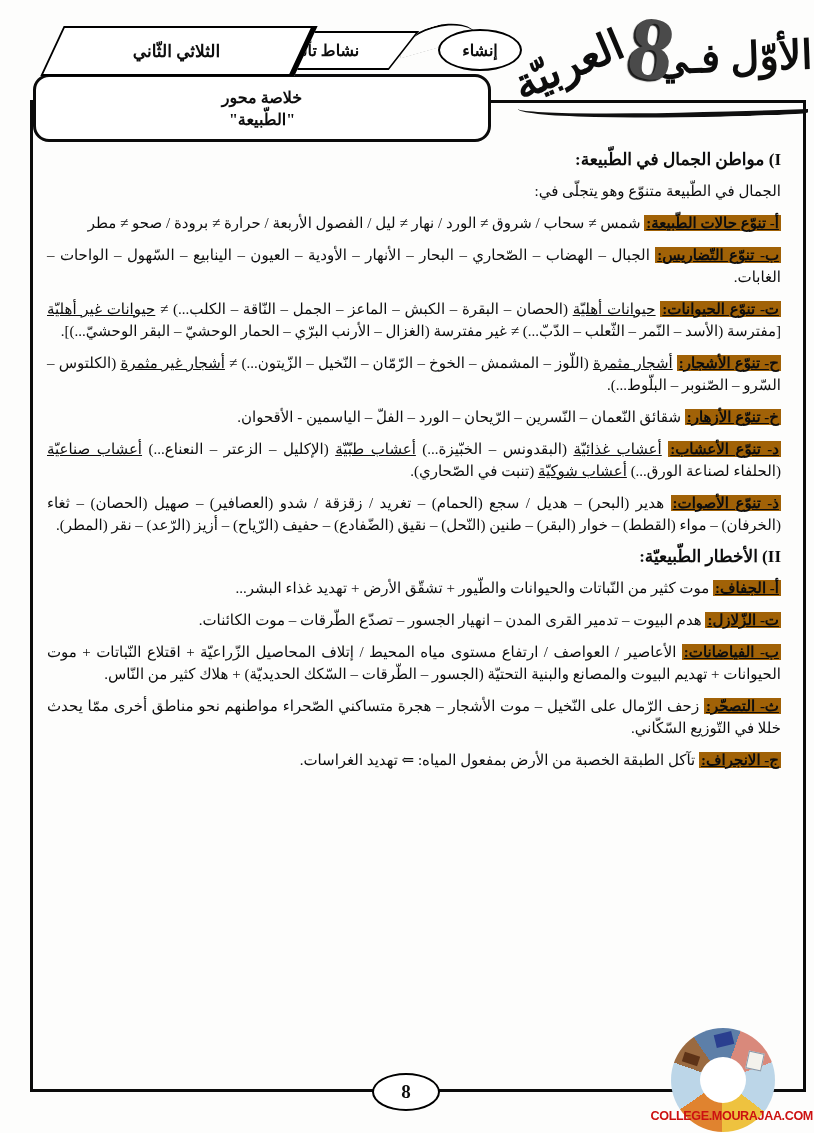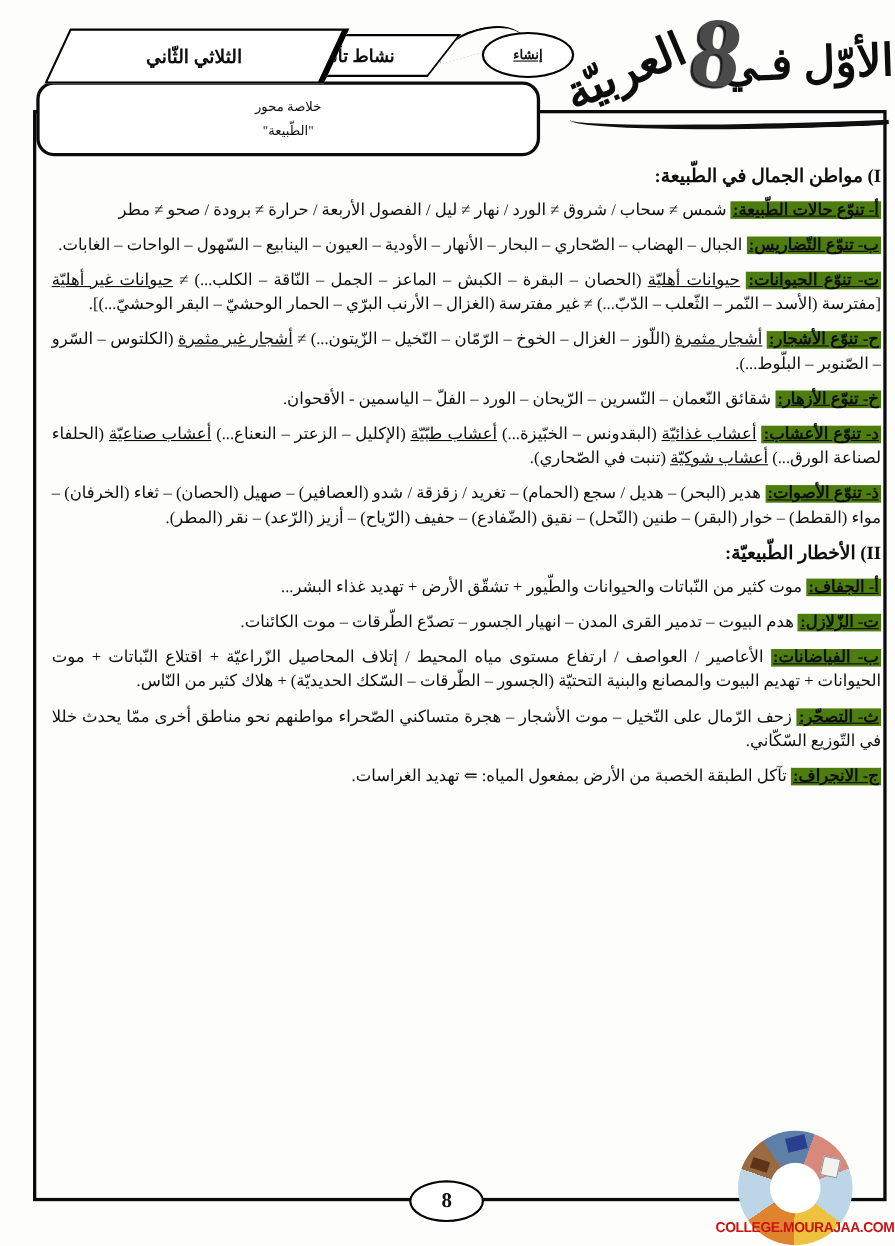--- a/index.html
+++ b/index.html
@@ -3,56 +3,56 @@
 <meta charset="utf-8">
 <style>
   html,body{margin:0;padding:0;background:#e8e8e8;}
   .page{
     position:relative;width:814px;height:1133px;background:#fdfdfc;
     margin:0 auto;overflow:hidden;direction:rtl;
     font-family:"Liberation Serif","DejaVu Serif",serif;color:#0d0d0d;
   }
   
   .frame{position:absolute;left:30px;top:100px;width:770px;height:986px;border:3px solid #0b0b0b;background:#fdfdfc;}
-  .content{position:absolute;inset:0;padding:46px 2px 4px 14px;direction:rtl;overflow:hidden;
+  .content{position:absolute;inset:0;padding:46px 22px 4px 14px;direction:rtl;overflow:hidden;
            font-size:15px;line-height:22px;text-align:justify;}
   .sec-title{font-size:17px;font-weight:bold;margin:0 0 9px;text-align:right;}
   .sec-title.second{}
   .intro{margin:0 0 10px;text-align:right;}
   p.item{margin:0 0 10px;}
-  .lbl{font-weight:bold;text-decoration:underline;background:#4d7c0f;padding:0 2px;}
+  .lbl{font-weight:bold;text-decoration:underline;background:#a16207;padding:0 2px;}
   .u{text-decoration:underline;}
   
   .tab-trimester{position:absolute;left:52px;top:26px;width:246px;height:46px;background:#fff;
       border:2.5px solid #000;border-right-width:6px;transform:skewX(-25deg);z-index:4;
       display:flex;align-items:center;justify-content:center;}
   .tab-trimester .unskew{transform:skewX(25deg);font-weight:bold;font-size:17px;}
   .ribbon{position:absolute;left:222px;top:31px;width:178px;height:35px;background:#fff;
       border:2.5px solid #000;transform:skewX(-38deg);z-index:3;
       display:flex;align-items:center;justify-content:center;}
   .ribbon .unskew{transform:skewX(38deg);font-weight:bold;font-size:16px;white-space:nowrap;}
   .flourish{position:absolute;border-top:2.5px solid #000;border-radius:100% 100% 0 0/200% 200% 0 0;z-index:2;}
   .fl-left{left:140px;top:46px;width:80px;height:20px;transform:rotate(-16deg);}
   .fl-right{left:396px;top:26px;width:80px;height:20px;transform:rotate(-16deg);}
   .oval-essay{position:absolute;left:438px;top:29px;width:80px;height:38px;border:2.5px solid #000;
       border-radius:50%;background:#fff;display:flex;align-items:center;justify-content:center;z-index:3;}
-  .oval-essay span{font-weight:bold;font-size:12px;text-decoration:underline;}
+  .oval-essay span{font-weight:bold;font-size:16px;}
   
   .brand{position:absolute;left:505px;top:2px;width:309px;height:120px;z-index:2;}
   .brand-right{position:absolute;right:2px;top:32px;font-size:40px;font-weight:800;white-space:nowrap;transform:rotate(-2deg);}
   .brand-eight{position:absolute;right:140px;top:2px;font-size:90px;font-weight:800;line-height:1;
       color:#4a4a4a;text-shadow:-2px 2px 1px #1c1c1c;transform:rotate(9deg);}
   .brand-left{position:absolute;right:188px;top:38px;font-size:42px;font-weight:800;white-space:nowrap;transform:rotate(-23deg);}
   .brand-swoosh{position:absolute;right:6px;top:100px;width:290px;height:12px;
       border-bottom:5px solid #101010;border-radius:0 0 10% 90%;transform:rotate(-2deg);}
   
   .title-box{position:absolute;left:33px;top:74px;width:452px;height:62px;background:#fff;
       border:3px solid #0b0b0b;border-radius:16px;z-index:3;
       display:flex;flex-direction:column;align-items:center;justify-content:center;gap:1px;}
-  .title-box div{font-weight:normal;font-size:12px;line-height:21px;}
+  .title-box div{font-weight:bold;font-size:16px;line-height:21px;}
   
   .page-num{position:absolute;left:372px;top:1073px;width:64px;height:34px;background:#fff;
       border:2.5px solid #000;border-radius:50%;z-index:5;
       display:flex;align-items:center;justify-content:center;font-weight:bold;font-size:19px;}
   .logo{position:absolute;left:668px;top:1028px;width:110px;height:104px;z-index:6;}
   .donut{position:relative;width:104px;height:104px;margin:0 auto;border-radius:50%;
       background:conic-gradient(from -20deg,#5d7fa8 0 11%,#d9897b 11% 25%,#bcd6e8 25% 41%,
                  #eec23f 41% 56%,#e0832f 56% 71%,#bcd6e8 71% 86%,#9a6a40 86% 96%,#5d7fa8 96% 100%);}
   .donut::after{content:"";position:absolute;inset:29px;background:#fff;border-radius:50%;}
   .logo-cap{position:absolute;left:44px;top:5px;width:18px;height:13px;background:#2a3f8f;transform:rotate(-14deg);z-index:2;}
@@ -63,24 +63,25 @@
       letter-spacing:-0.4px;color:#cc1111;white-space:nowrap;transform:scaleX(0.97);direction:ltr;}
 </style>
 </head>
 <body>
 
 <div class="page">
 
   <div class="frame">
     <div class="content" id="content">
         <div class="sec-title">I) مواطن الجمال في الطّبيعة:</div>
+        <p class="intro">الجمال في الطّبيعة متنوّع وهو يتجلّى في:</p>
         <p class="item"><span class="lbl">أ- تنوّع حالات الطّبيعة:</span> <span>شمس ≠ سحاب / شروق ≠ الورد / نهار ≠ ليل / الفصول الأربعة / حرارة ≠ برودة / صحو ≠ مطر</span></p>
         <p class="item"><span class="lbl">ب- تنوّع التّضاريس:</span> <span>الجبال – الهضاب – الصّحاري – البحار – الأنهار – الأودية – العيون – الينابيع – السّهول – الواحات – الغابات.</span></p>
         <p class="item"><span class="lbl">ت- تنوّع الحيوانات:</span> <span class="u">حيوانات أهليّة</span><span> (الحصان – البقرة – الكبش – الماعز – الجمل – النّاقة – الكلب...) ≠ </span><span class="u">حيوانات غير أهليّة</span><span> [مفترسة (الأسد – النّمر – الثّعلب – الدّبّ...) ≠ غير مفترسة (الغزال – الأرنب البرّي – الحمار الوحشيّ – البقر الوحشيّ...)].</span></p>
-        <p class="item"><span class="lbl">ح- تنوّع الأشجار:</span> <span class="u">أشجار مثمرة</span><span> (اللّوز – الغزال – الخوخ – الرّمّان – النّخيل – الزّيتون...) ≠ </span><span class="u">أشجار غير مثمرة</span><span> (الكلتوس – السّرو – الصّنوبر – البلّوط...).</span></p>
+        <p class="item"><span class="lbl">ح- تنوّع الأشجار:</span> <span class="u">أشجار مثمرة</span><span> (اللّوز – المشمش – الخوخ – الرّمّان – النّخيل – الزّيتون...) ≠ </span><span class="u">أشجار غير مثمرة</span><span> (الكلتوس – السّرو – الصّنوبر – البلّوط...).</span></p>
         <p class="item"><span class="lbl">خ- تنوّع الأزهار:</span> <span>شقائق النّعمان – النّسرين – الرّيحان – الورد – الفلّ – الياسمين - الأقحوان.</span></p>
         <p class="item"><span class="lbl">د- تنوّع الأعشاب:</span> <span class="u">أعشاب غذائيّة</span><span> (البقدونس – الخبّيزة...) </span><span class="u">أعشاب طبّيّة</span><span> (الإكليل – الزعتر – النعناع...) </span><span class="u">أعشاب صناعيّة</span><span> (الحلفاء لصناعة الورق...) </span><span class="u">أعشاب شوكيّة</span><span> (تنبت في الصّحاري).</span></p>
         <p class="item"><span class="lbl">ذ- تنوّع الأصوات:</span> <span>هدير (البحر) – هديل / سجع (الحمام) – تغريد / زقزقة / شدو (العصافير) – صهيل (الحصان) – ثغاء (الخرفان) – مواء (القطط) – خوار (البقر) – طنين (النّحل) – نقيق (الضّفادع) – حفيف (الرّياح) – أزيز (الرّعد) – نقر (المطر).</span></p>
         <div class="sec-title second">II) الأخطار الطّبيعيّة:</div>
         <p class="item"><span class="lbl">أ- الجفاف:</span> <span>موت كثير من النّباتات والحيوانات والطّيور + تشقّق الأرض + تهديد غذاء البشر...</span></p>
         <p class="item"><span class="lbl">ت- الزّلازل:</span> <span>هدم البيوت – تدمير القرى المدن – انهيار الجسور – تصدّع الطّرقات – موت الكائنات.</span></p>
         <p class="item"><span class="lbl">ب- الفياضانات:</span> <span>الأعاصير / العواصف / ارتفاع مستوى مياه المحيط / إتلاف المحاصيل الزّراعيّة + اقتلاع النّباتات + موت الحيوانات + تهديم البيوت والمصانع والبنية التحتيّة (الجسور – الطّرقات – السّكك الحديديّة) + هلاك كثير من النّاس.</span></p>
         <p class="item"><span class="lbl">ث- التصحّر:</span> <span>زحف الرّمال على النّخيل – موت الأشجار – هجرة متساكني الصّحراء مواطنهم نحو مناطق أخرى ممّا يحدث خللا في التّوزيع السّكّاني.</span></p>
         <p class="item"><span class="lbl">ج- الانجراف:</span> <span>تآكل الطبقة الخصبة من الأرض بمفعول المياه: ⇐ تهديد الغراسات.</span></p>
       </div>

